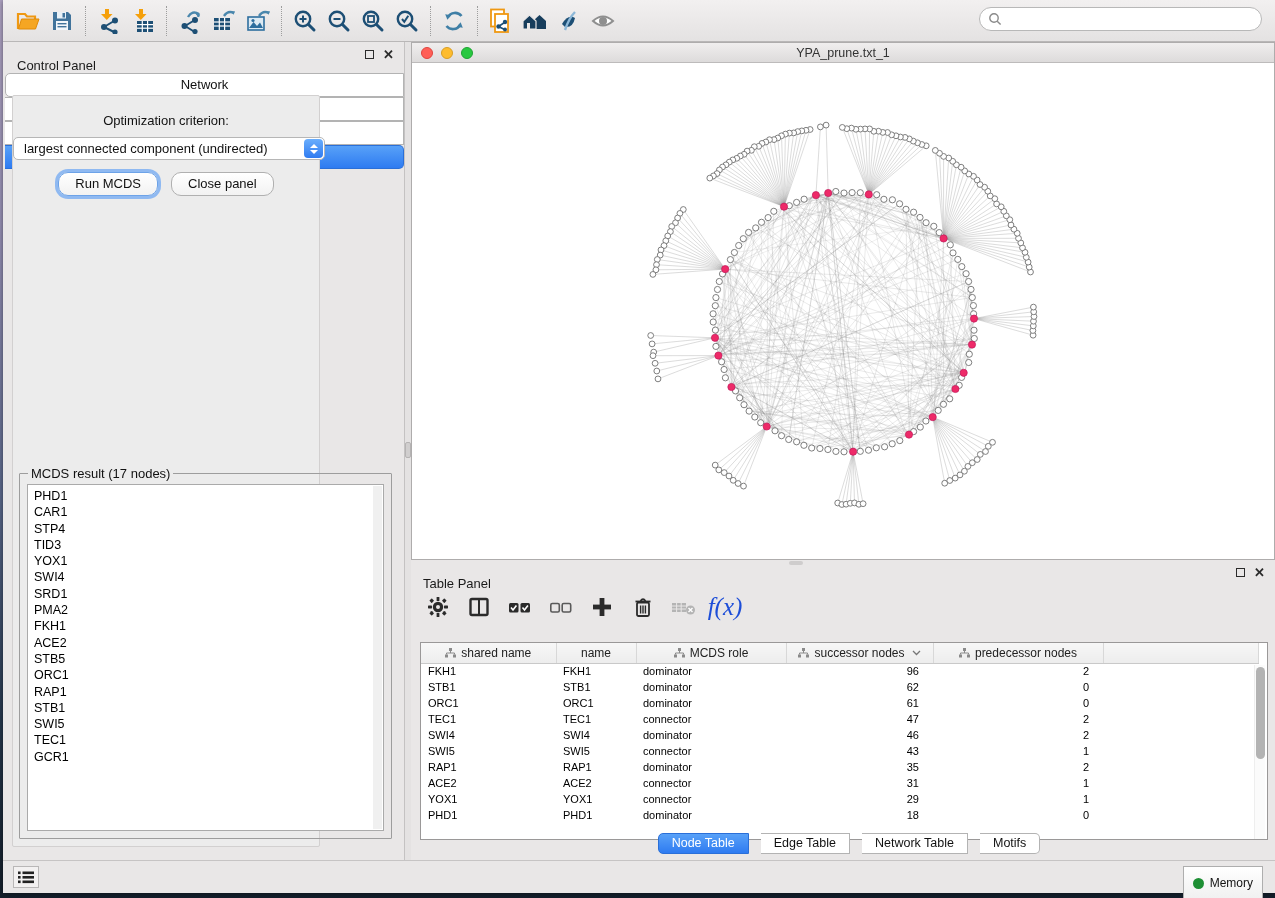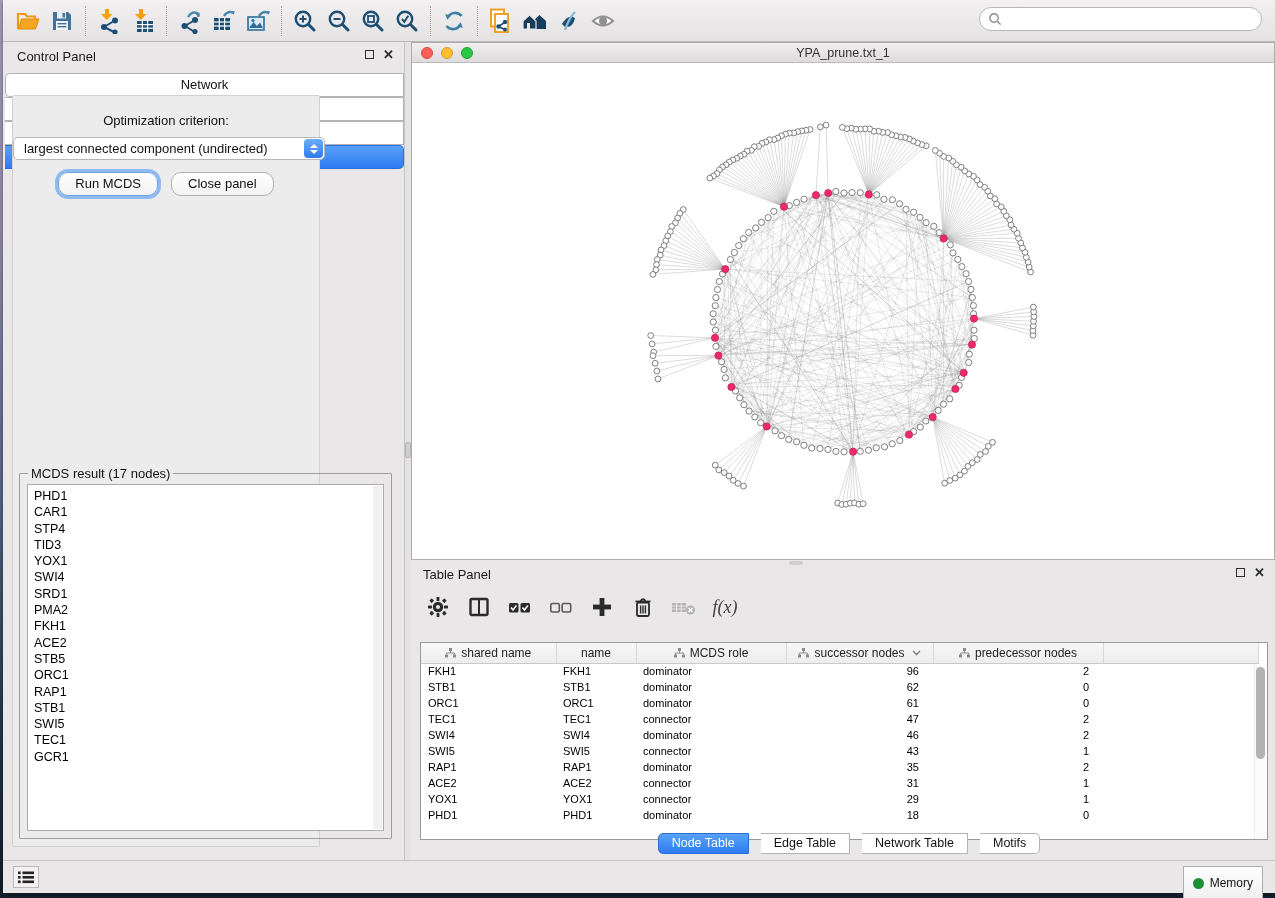--- a/index.html
+++ b/index.html
@@ -26,21 +26,21 @@
     background:#fff; border:1px solid #b8b8b8; border-radius:12px;
     display:flex; align-items:center; padding-left:8px;
   }
   .searchbox input { border:none; outline:none; flex:1; font-size:12px; font-family:"Liberation Sans",sans-serif; background:transparent; margin-left:5px; }
   
   .control-panel {
     position:absolute; left:2px; top:42px; width:400px; height:818px;
     background:#e9e7e7; border-right:1px solid #c4c2c2;
   }
   .panel-header { position:relative; height:26px; }
-  .panel-title { position:absolute; left:12px; top:7px; font-size:13px; color:#1a1a1a; }
+  .panel-title { position:absolute; left:12px; top:16px; font-size:13px; color:#1a1a1a; }
   .win-icons { position:absolute; right:10px; top:7px; display:flex; gap:9px; align-items:center; }
   .float-ic { width:9px; height:9px; border:1.5px solid #2b2b2b; display:inline-block; }
   .close-ic { font-size:13px; font-weight:bold; color:#2b2b2b; line-height:11px; }
   .cp-tabs { position:absolute; left:0; top:31px; width:100%; display:flex; justify-content:center;flex-direction:column; }
   .seg-btn {
     font-size:13px; padding:3px 15px 4px 15px; background:#fff;
     border:1px solid #b3b3b3; border-left:none; color:#111; cursor:default;
   }
   .seg-btn:first-child { border-left:1px solid #b3b3b3; border-radius:5px 0 0 5px; }
   .seg-btn:last-child { border-radius:0 5px 5px 0; }
@@ -1145,21 +1145,21 @@
               <line x1="1" y1="10" x2="15" y2="10"></line>
               <line x1="1" y1="13" x2="15" y2="13"></line>
               <line x1="5.6" y1="7" x2="5.6" y2="16"></line>
               <line x1="10.2" y1="7" x2="10.2" y2="16"></line>
             </g>
           <circle cx="19.5" cy="14" r="4.5" fill="#b4b4b4"></circle>
           <path d="M17.5 12 l4 4 M21.5 12 l-4 4" stroke="#fff" stroke-width="1.4"></path>
         </svg>
       </div>
       <div class="tp-btn">
-        <span style="font-family:'Liberation Serif',serif;font-style:italic;font-size:18px;color:#404040;">f(x)</span>
+        <span style="font-family:'Liberation Serif',serif;font-style:italic;font-size:25px;color:#1d4ed8;">f(x)</span>
       </div>
     </div>
     <div class="tp-table-wrap">
       <table class="ntable">
         <thead id="ntable-head">
             <tr>
               <th style="width: 135px;">
                 <span class="th-inner">
                   <svg width="11" height="10" viewBox="0 0 11 10">
                     <g fill="#8a8a8a">

